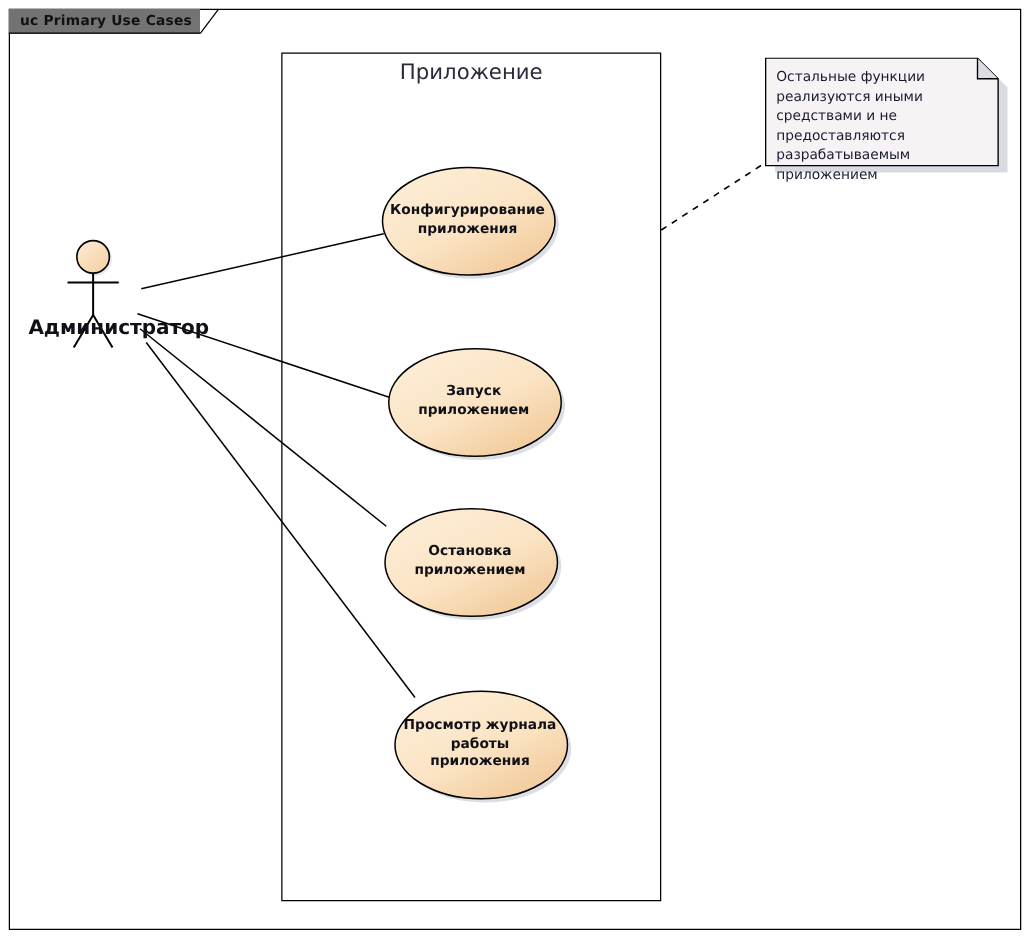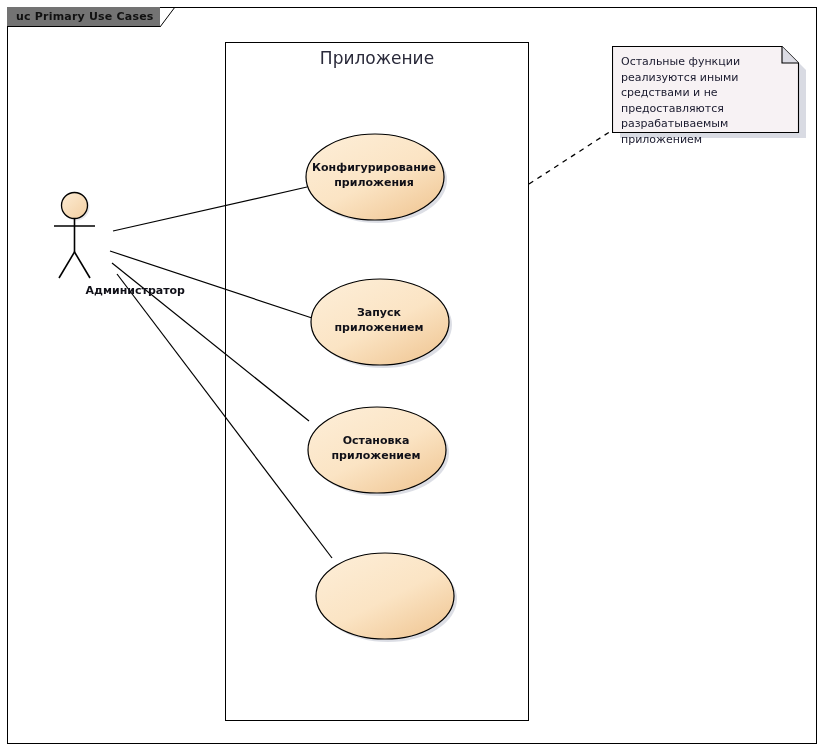--- a/index.html
+++ b/index.html
@@ -116,25 +116,25 @@
     line-height: 1.35;
     width: 86%;
     white-space: pre-line;
   }
   
   .actor {
     position: absolute;
   }
   .actor-label {
     position: absolute;
-    top: 104px;
+    top: 72px;
     left: -40px;
     width: 180px;
-    text-align: right;
-    font-size: 11px;
+    text-align: center;
+    font-size: 16px;
     font-weight: bold;
     color: #101018;
     white-space: nowrap;
   }
   
   .note {
     position: absolute;
     left: 612px;
     top: 46px;
     width: 190px;
@@ -259,20 +259,22 @@
       <defs>
         <linearGradient id="ucGrad4" x1="0.05" y1="0" x2="0.85" y2="1">
           <stop offset="0%" stop-color="#fdeed8"></stop>
           <stop offset="55%" stop-color="#fbe4c4"></stop>
           <stop offset="100%" stop-color="#f0c795"></stop>
         </linearGradient>
       </defs>
       <ellipse cx="75" cy="48" rx="69" ry="43" fill="#b9bdcc" opacity="0.5"></ellipse>
       <ellipse cx="72" cy="45" rx="69" ry="43" fill="url(#ucGrad4)" stroke="#000000" stroke-width="1.2"></ellipse>
     </svg>
+    <div class="usecase-label" style="transform:translate(-2px,-2px);">Просмотр журнала
+работы приложения</div>
   </div>
 
   <div class="note">
     <svg width="196" height="92" viewBox="0 0 196 92">
       <path d="M4,4 L174,4 L190,20 L190,90 L4,90 Z" fill="#b9bdcc" opacity="0.55" transform="translate(4,4)"></path>
       <path d="M0.5,0.5 L170,0.5 L186.5,17 L186.5,86.5 L0.5,86.5 Z" fill="#f7f2f4" stroke="#000000" stroke-width="1.1"></path>
       <path d="M170,0.5 L170,17 L186.5,17" fill="#dcdce4" stroke="#000000" stroke-width="1.1"></path>
     </svg>
     <div class="note-text">Остальные функции реализуются иными средствами и не предоставляются разрабатываемым приложением</div>
   </div>

